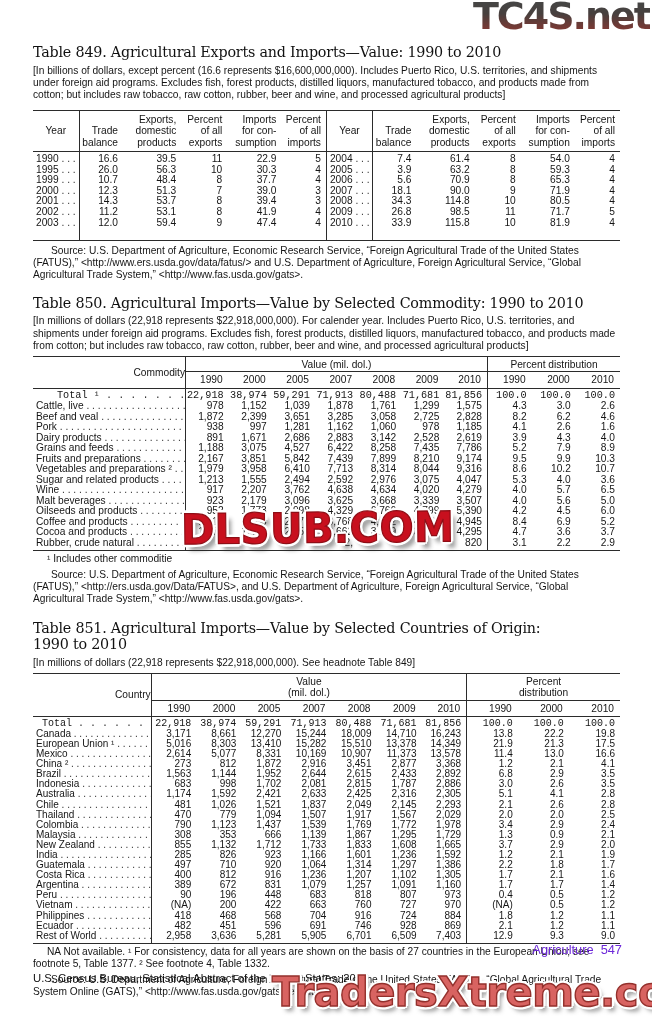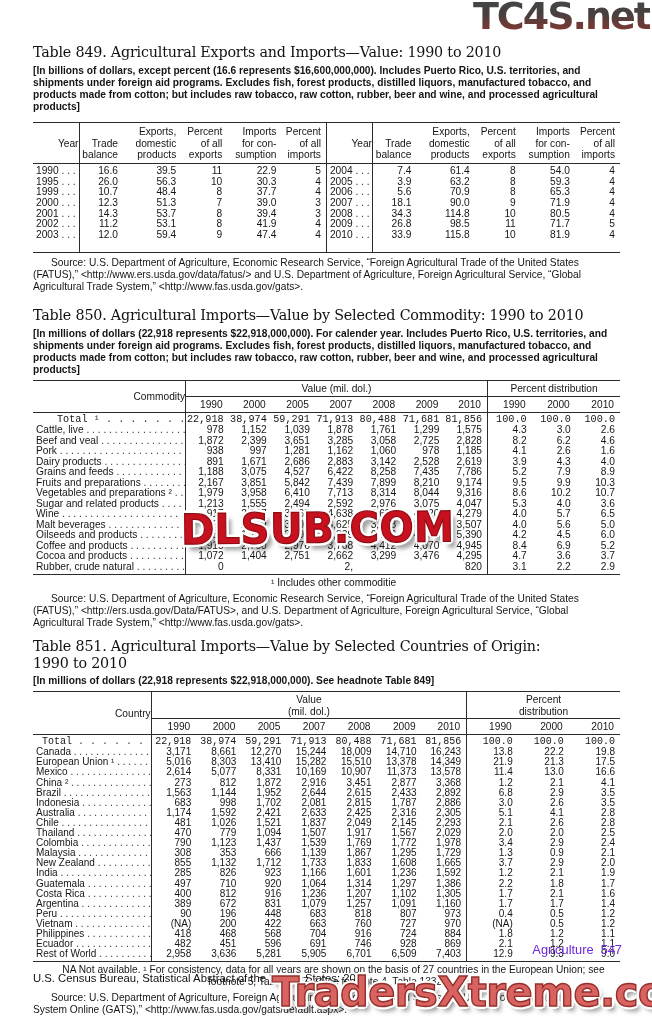--- a/index.html
+++ b/index.html
@@ -2,36 +2,36 @@
 <html><head>
 <meta charset="utf-8">
 <style>
   html,body{margin:0;padding:0;background:#888;}
   .page{width:652px;height:1024px;position:relative;overflow:hidden;background:#fff;
         font-family:"Liberation Sans",sans-serif;color:#1c1c1c;margin:0 auto;}
   .content{padding:44px 32px 0 33px;}
 
   .ttl{font-family:"DejaVu Serif",serif;font-weight:normal;font-size:14.3px;
        line-height:16.5px;margin:0;letter-spacing:-0.2px;white-space:pre-line;color:#111;}
-  .headnote{font-size:10.2px;line-height:12.2px;margin:4px 0 0 0;color:#151515;font-weight:bold;}
+  .headnote{font-size:10.2px;line-height:12.2px;margin:4px 0 0 0;color:#151515;}
   .source{font-size:10.2px;line-height:11.9px;margin:4px 0 0 0;text-indent:18px;color:#151515;}
-  .footnote{font-size:10.2px;line-height:11.9px;margin:2px 0 0 0;text-indent:14px;color:#151515;text-align:center;}
+  .footnote{font-size:10.2px;line-height:11.9px;margin:2px 0 0 0;text-indent:14px;color:#151515;}
 
   table{width:100%;border-collapse:collapse;table-layout:fixed;}
   th,td{font-weight:normal;padding:0;font-size:10.2px;color:#151515;}
   thead th{white-space:pre-line;vertical-align:bottom;text-align:right;line-height:11.3px;}
   tbody td{text-align:right;padding-right:5px;line-height:10.6px;}
   td.lbl{text-align:left;padding-left:3px;padding-right:0;white-space:nowrap;overflow:hidden;}
   td.lbl::after{content:" . . . . . . . . . . . . . . . . . . . . . . . . . . . . . . . . . . .";color:#333;}
 
   
   .t849{margin-top:9px;border-top:1.5px solid #2b2b2b;border-bottom:1.5px solid #2b2b2b;}
   .t849 thead tr{border-bottom:1px solid #2b2b2b;}
   .t849 thead th{padding:3px 5px 3px 0;}
-  .t849 thead th:nth-child(1),.t849 thead th:nth-child(7){vertical-align:middle;padding-right:0;}
+  .t849 thead th:nth-child(1),.t849 thead th:nth-child(7){vertical-align:middle;text-align:center;padding-right:0;}
   .t849 th:nth-child(1),.t849 td:nth-child(1),
   .t849 th:nth-child(6),.t849 td:nth-child(6),
   .t849 th:nth-child(7),.t849 td:nth-child(7){border-right:1px solid #2b2b2b;}
   .t849 tbody tr:first-child td{padding-top:2px;}
   .t849 tbody tr:last-child td{padding-bottom:12px;}
 
   
   .gt{border-top:1.5px solid #2b2b2b;border-bottom:1.5px solid #2b2b2b;}
   .gt thead tr.tier2{border-bottom:1px solid #2b2b2b;}
   .gt th.stub{vertical-align:middle;text-align:right;border-right:1px solid #2b2b2b;}
@@ -45,21 +45,21 @@
   .gt tbody tr:first-child td{padding-top:2px;font-family:Liberation Mono, monospace;}
   .gt tbody tr:last-child td{padding-bottom:2px;}
   .t850{margin-top:4px;}
   .t850 tbody td{line-height:10.5px;}
   .t850 tbody tr:first-child td.lbl{padding-left:24px;}
   .t851{margin-top:4px;}
   .t851 tbody td{font-size:10px;line-height:10.1px;}
   .t851 tbody tr:first-child td.lbl{padding-left:9px;}
 
   .sec850{margin-top:14px;}
-  .sec851{margin-top:9px;}
+  .sec851{margin-top:15px;}
 
   
   .agri{position:absolute;right:30px;top:942px;font-size:12.8px;white-space:pre;color:#6d28d9;}
   .census{position:absolute;left:33px;top:972px;font-size:11.3px;color:#111;}
 
   
   .wm{position:absolute;font-family:"DejaVu Sans",sans-serif;font-weight:bold;pointer-events:none;}
   .wm-top{top:-6px;right:2px;font-size:38px;letter-spacing:-2px;
      background:linear-gradient(#383838 15%,#3a3230 45%,#6e2b25 78%,#8a4a40);
      -webkit-background-clip:text;background-clip:text;color:transparent;

